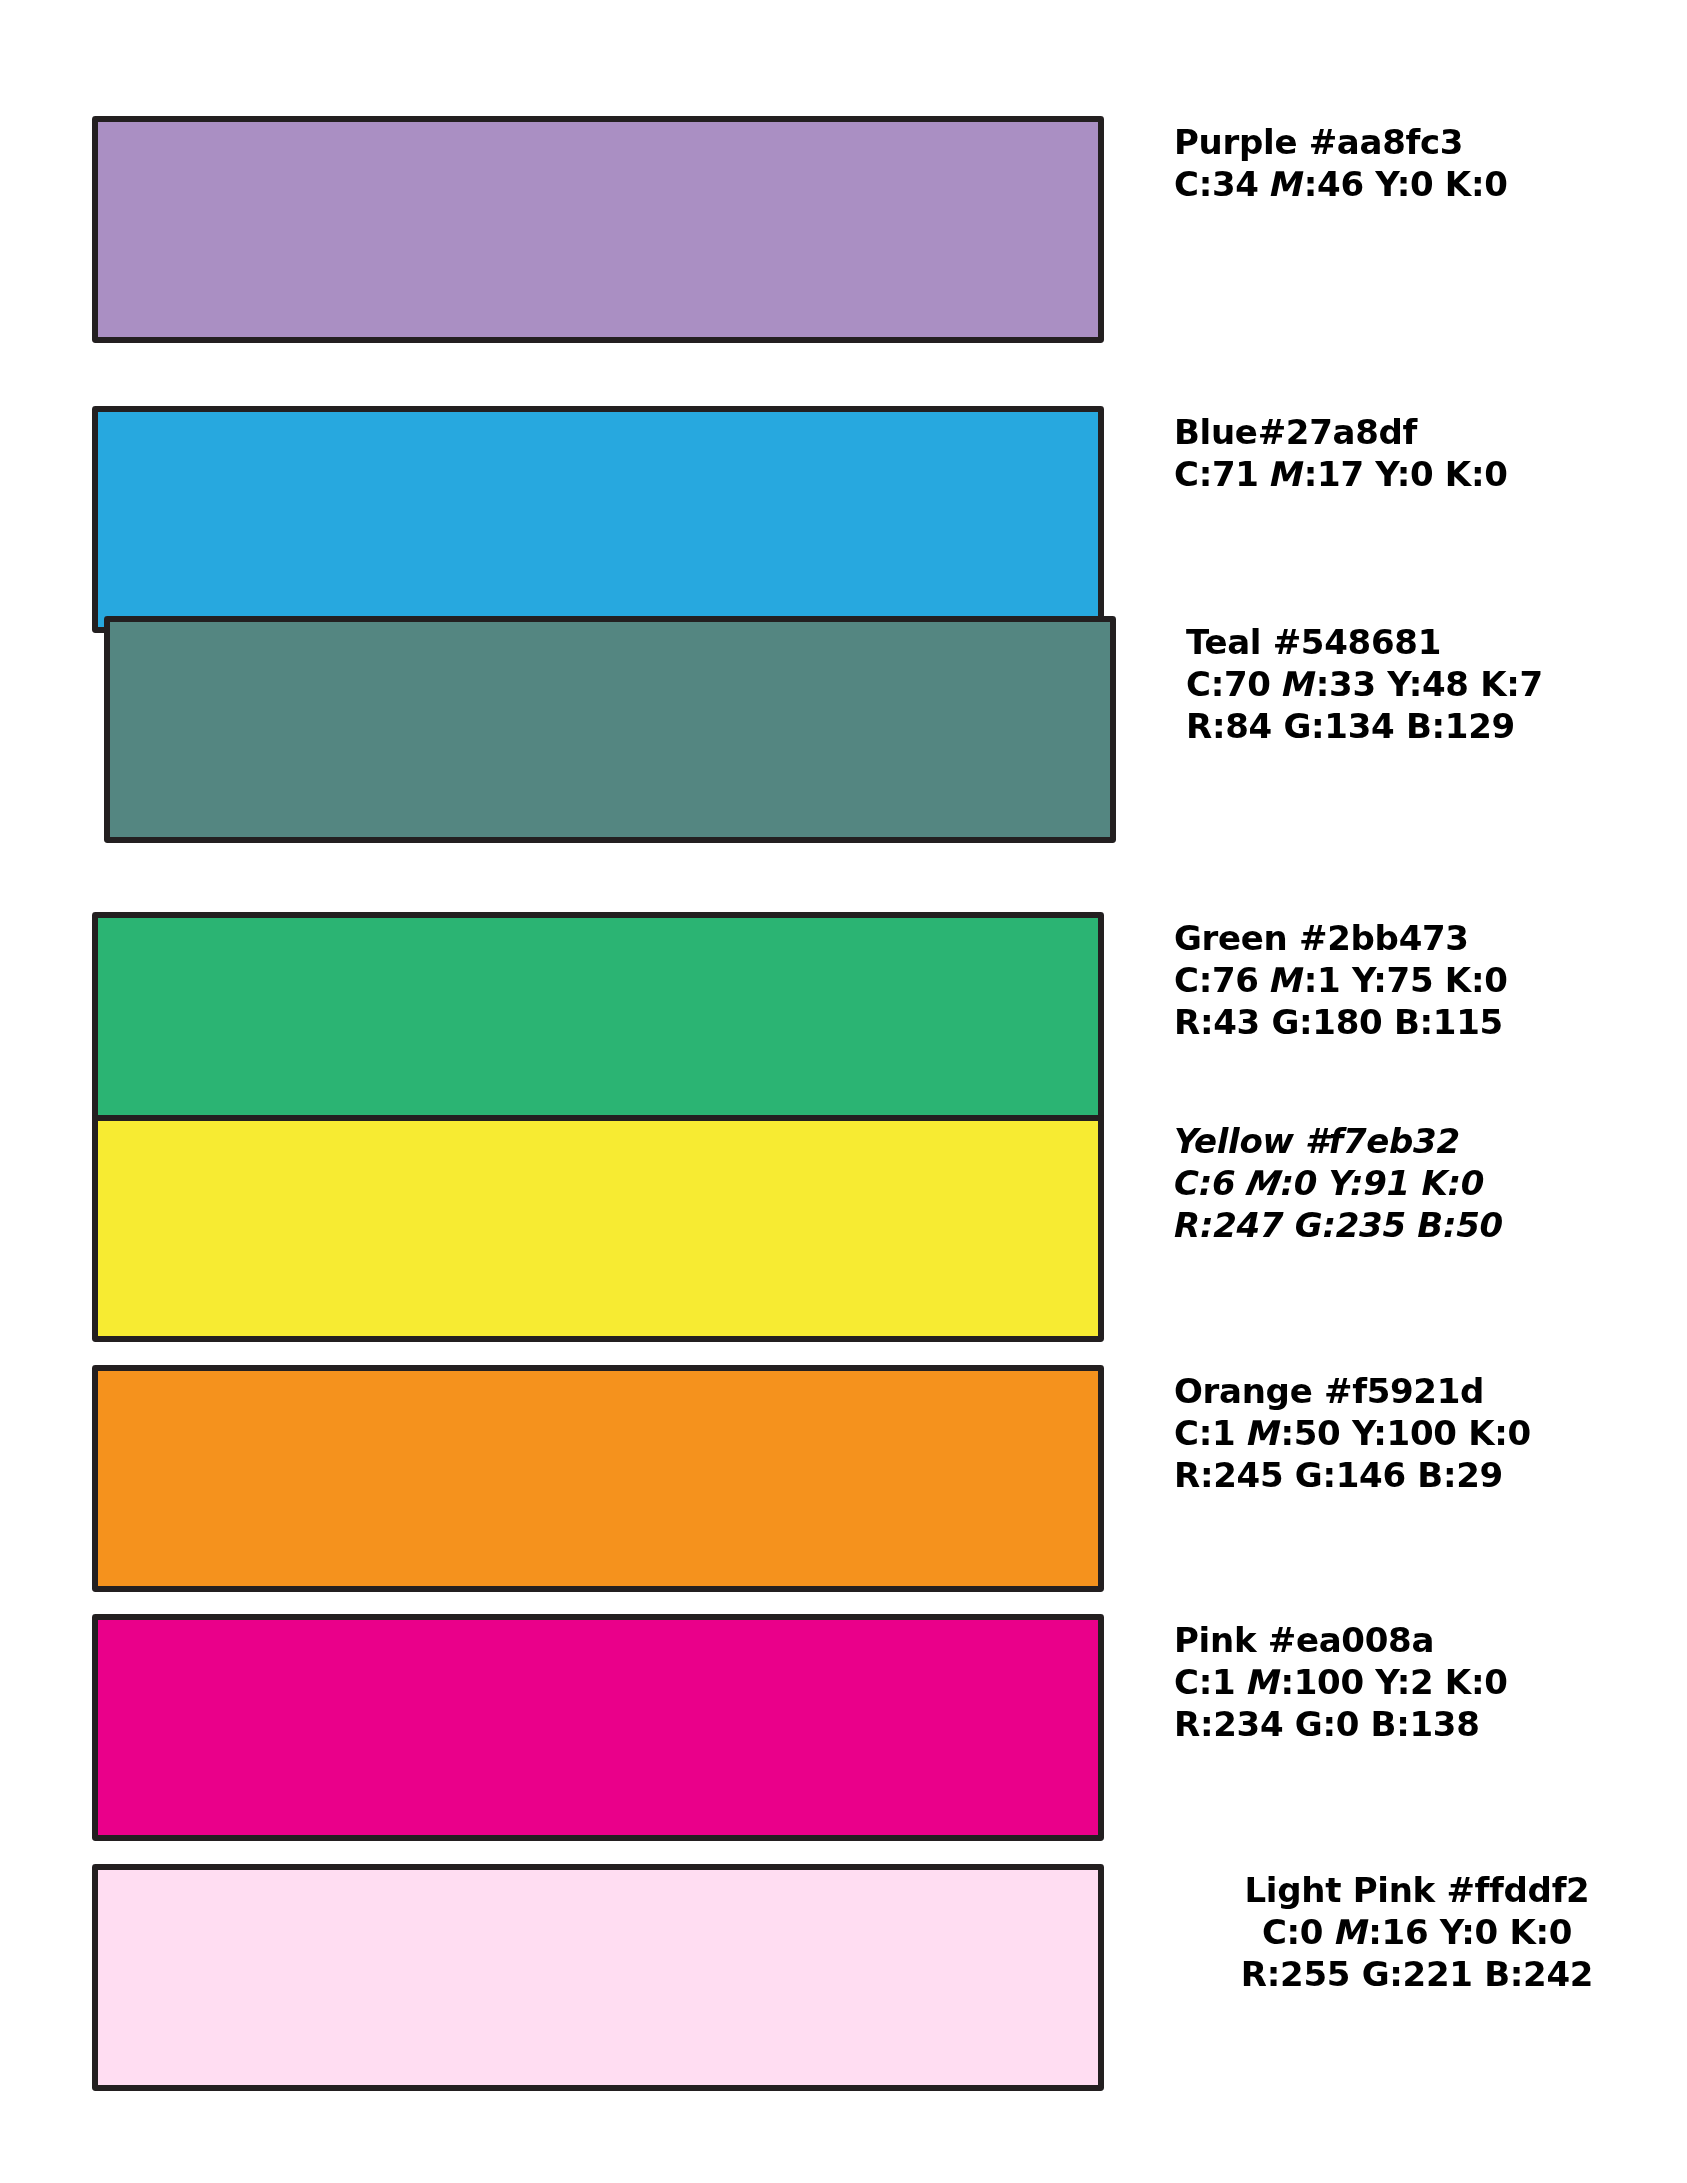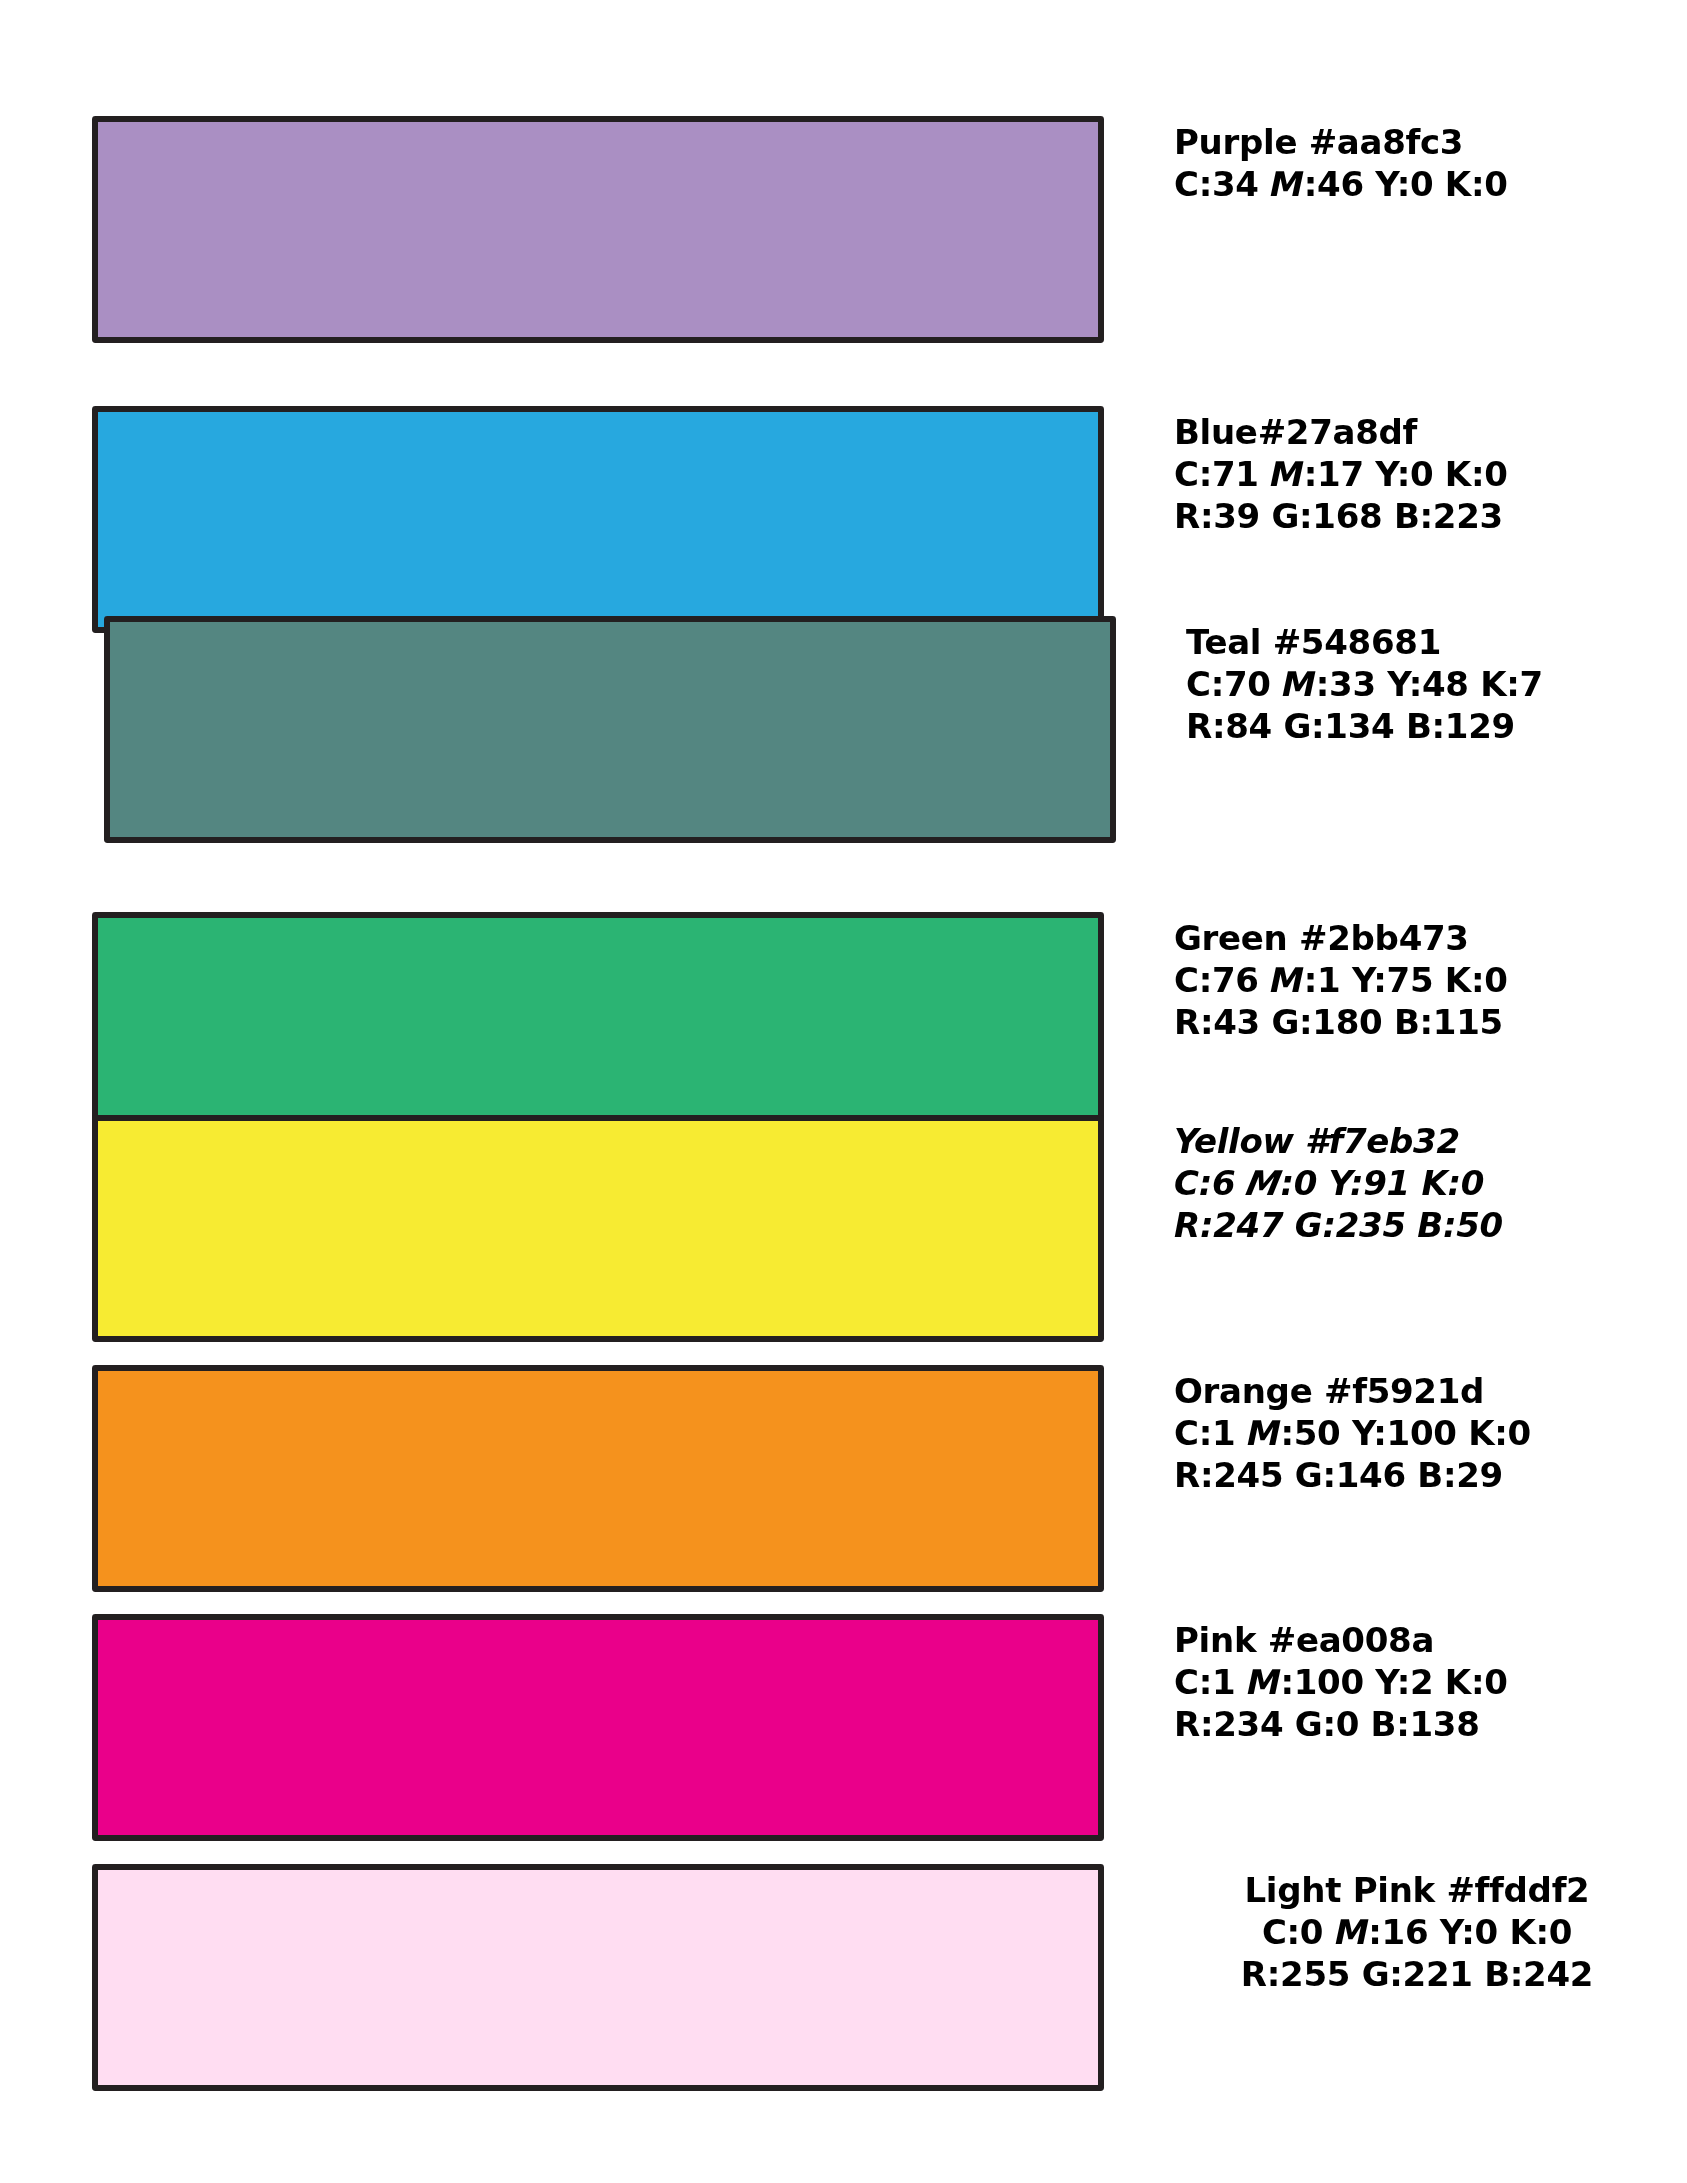--- a/index.html
+++ b/index.html
@@ -81,21 +81,20 @@
       <div class="swatch-info">
         <span class="info-line name-line">Purple  #aa8fc3</span>
         <span class="info-line cmyk-line"><span>C:34 </span><span class="cmyk-m">M</span><span>:46 Y:0 K:0</span></span>
       </div>
     </div>
     <div class="swatch-row" style="top: 366px; margin-top: 40px;">
       <div class="swatch-chip" style="background: rgb(39, 168, 223);"></div>
       <div class="swatch-info">
         <span class="info-line name-line">Blue#27a8df</span>
         <span class="info-line cmyk-line"><span>C:71 </span><span class="cmyk-m">M</span><span>:17 Y:0 K:0</span></span>
-        <span class="info-line rgb-line">R:39 G:168 B:223</span>
       </div>
     </div>
     <div class="swatch-row" style="top: 616px; margin-left: 12px;">
       <div class="swatch-chip" style="background: rgb(84, 134, 129);"></div>
       <div class="swatch-info">
         <span class="info-line name-line">Teal #548681</span>
         <span class="info-line cmyk-line"><span>C:70 </span><span class="cmyk-m">M</span><span>:33 Y:48 K:7</span></span>
         <span class="info-line rgb-line">R:84 G:134 B:129</span>
       </div>
     </div>

